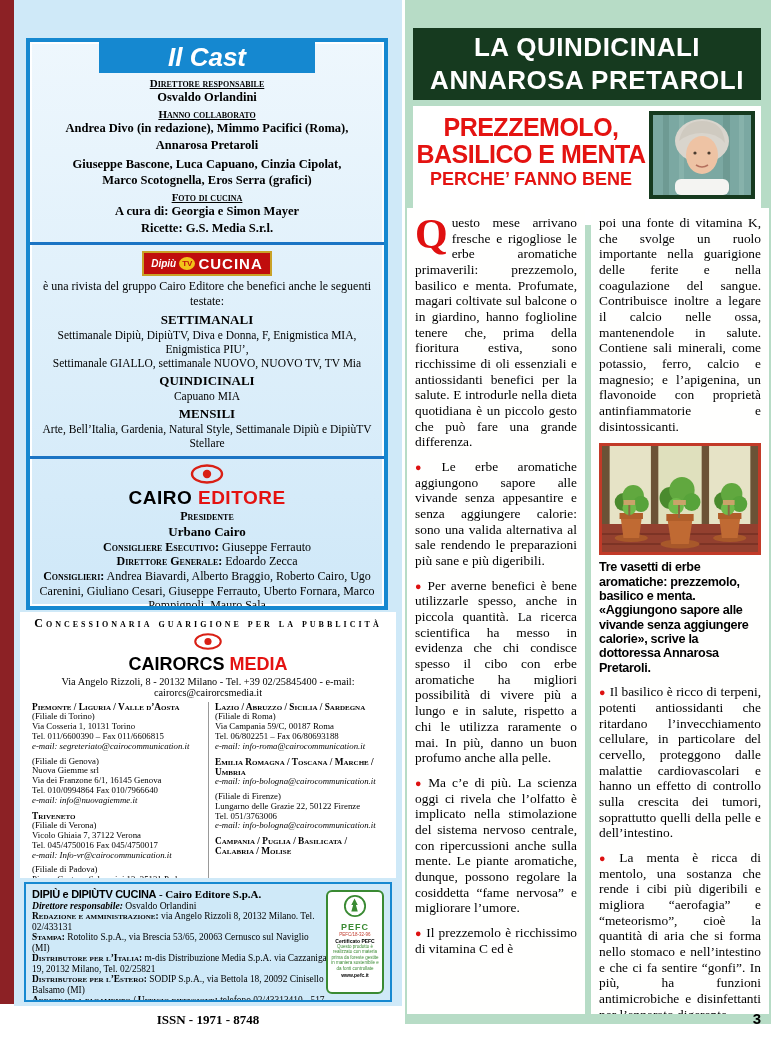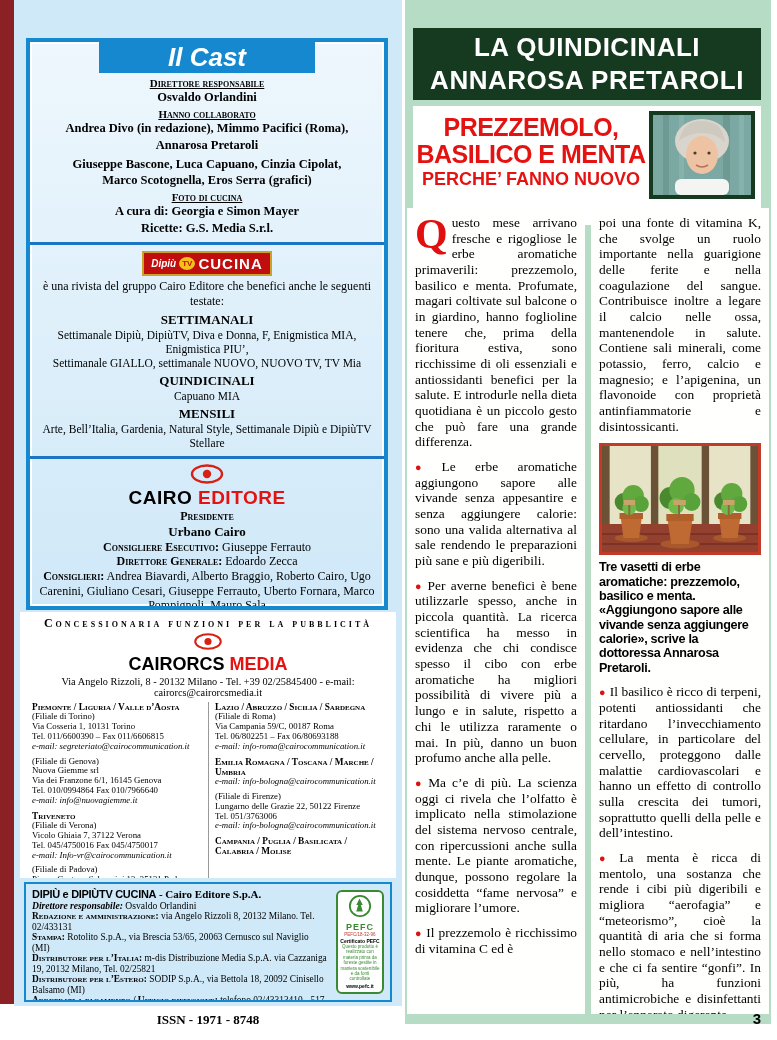--- a/index.html
+++ b/index.html
@@ -61,21 +61,21 @@
                 border:2px solid #1588d0; padding:4px 6px; overflow:hidden; }
   .bb-text { width:296px; text-align:left; }
   .bb-logo-line { font-size:11px; }
   .bb-logo { font-family:"Liberation Sans",sans-serif; font-weight:bold; font-size:11px; letter-spacing:-0.3px; }
   .bb-logo-rest { font-weight:bold; }
   .bb-dir { font-size:9.6px; }
   .bb-dir .it { font-style:italic; font-weight:bold; }
   .bb-row { font-size:9.4px; line-height:1.12; }
   .bb-row .sc { font-weight:bold; }
 
-  .pefc-box { position:absolute; right:6px; top:6px; width:48px; height:104px; background:#ffffff;
+  .pefc-box { position:absolute; right:6px; top:6px; width:58px; height:104px; background:#ffffff;
               border:2px solid #3a8a33; border-radius:6px; text-align:center; padding:2px; overflow:hidden; }
   .pefc-name { color:#3a8a33; font-family:"Liberation Sans",sans-serif; font-weight:bold; font-size:9px; letter-spacing:1px; }
   .pefc-code { color:#c0392b; font-family:"Liberation Sans",sans-serif; font-size:4.5px; }
   .pefc-cert { font-family:"Liberation Sans",sans-serif; font-weight:bold; font-size:5px; margin-top:1px; }
   .pefc-body { color:#3a8a33; font-family:"Liberation Sans",sans-serif; font-size:4.5px; line-height:1.2; }
   .pefc-url { font-family:"Liberation Sans",sans-serif; font-weight:bold; font-size:5px; margin-top:1px; }
 
   .issn { position:absolute; left:14px; top:1012px; width:388px; text-align:center;
           font-weight:bold; font-size:13px; }
 
@@ -169,21 +169,21 @@
           <div class="c-row"><span class="sc">Consiglieri:</span><span> Andrea Biavardi, Alberto Braggio, Roberto Cairo, Ugo Carenini, Giuliano Cesari, Giuseppe Ferrauto, Uberto Fornara, Marco Pompignoli, Mauro Sala</span></div>
 
         </div>
       
 
       
       
     </div>
 
     <div class="white-band">
-      <div class="concess">Concessionaria funzioni per la pubblicità</div>
+      <div class="concess">Concessionaria guarigione per la pubblicità</div>
       <span class="eye" style="width:30px">
         <svg width="30" height="17" viewBox="0 0 34 20">
             <ellipse cx="17" cy="10" rx="15" ry="8.5" fill="none" stroke="#d92015" stroke-width="2.4"></ellipse>
             <circle cx="17" cy="10" r="4.2" fill="#d92015"></circle>
           </svg>
       </span>
       <div class="rcs-name"><span>CAIRORCS</span> <span class="red">MEDIA</span></div>
       <div class="rcs-address">Via Angelo Rizzoli, 8 - 20132 Milano - Tel. +39 02/25845400 - e-mail: cairorcs@cairorcsmedia.it</div>
 
       <div class="ag-cols">
@@ -292,21 +292,21 @@
   <div class="right-panel">
     <div class="banner">
       <div>LA QUINDICINALI</div>
       <div>ANNAROSA PRETAROLI</div>
     </div>
 
     <div class="title-box">
       <div class="headline">
         <div class="l1">PREZZEMOLO,</div>
         <div class="l2">BASILICO E MENTA</div>
-        <div class="l3">PERCHE’ FANNO NUOVO</div>
+        <div class="l3">PERCHE’ FANNO BENE</div>
       </div>
       <div class="portrait">
         <svg width="98" height="80" viewBox="0 0 98 80" preserveAspectRatio="none">
           <rect width="98" height="80" fill="#7ba8a2"></rect>
           <rect x="10" width="6" height="80" fill="#6e9a93"></rect>
             <rect x="26" width="5" height="80" fill="#87b2ab"></rect>
           <rect x="70" width="7" height="80" fill="#6e9a93"></rect>
             <rect x="86" width="5" height="80" fill="#87b2ab"></rect>
           <ellipse cx="49" cy="26" rx="27" ry="22" fill="#d9d5cd"></ellipse>
           <ellipse cx="49" cy="40" rx="16" ry="19" fill="#eec3a4"></ellipse>

